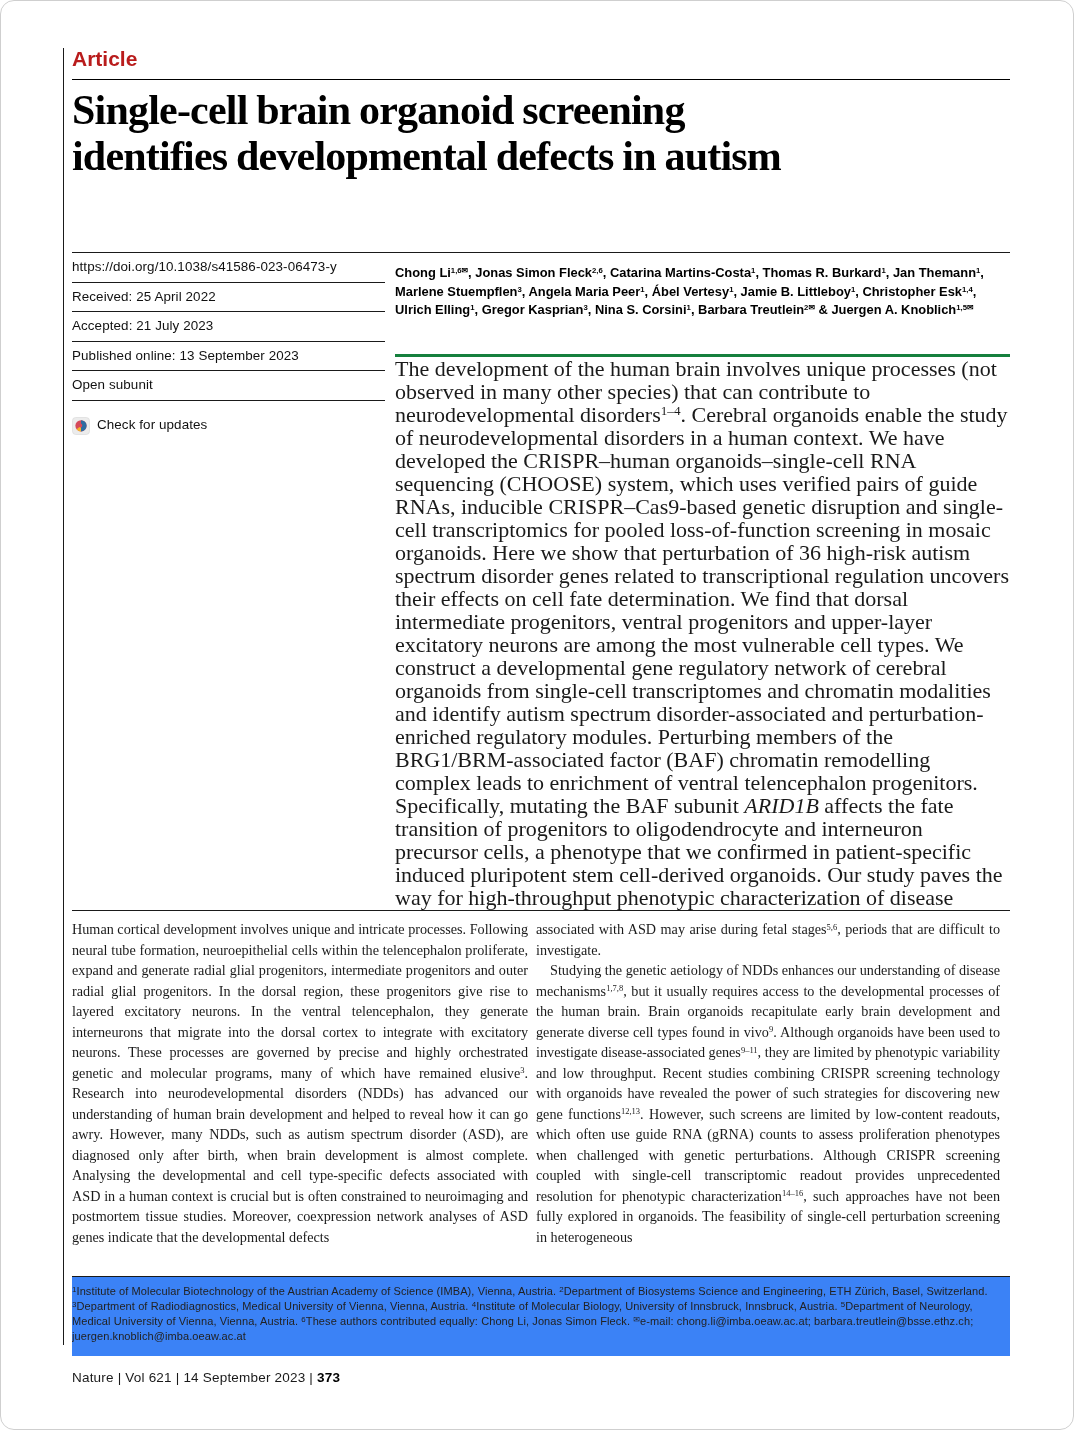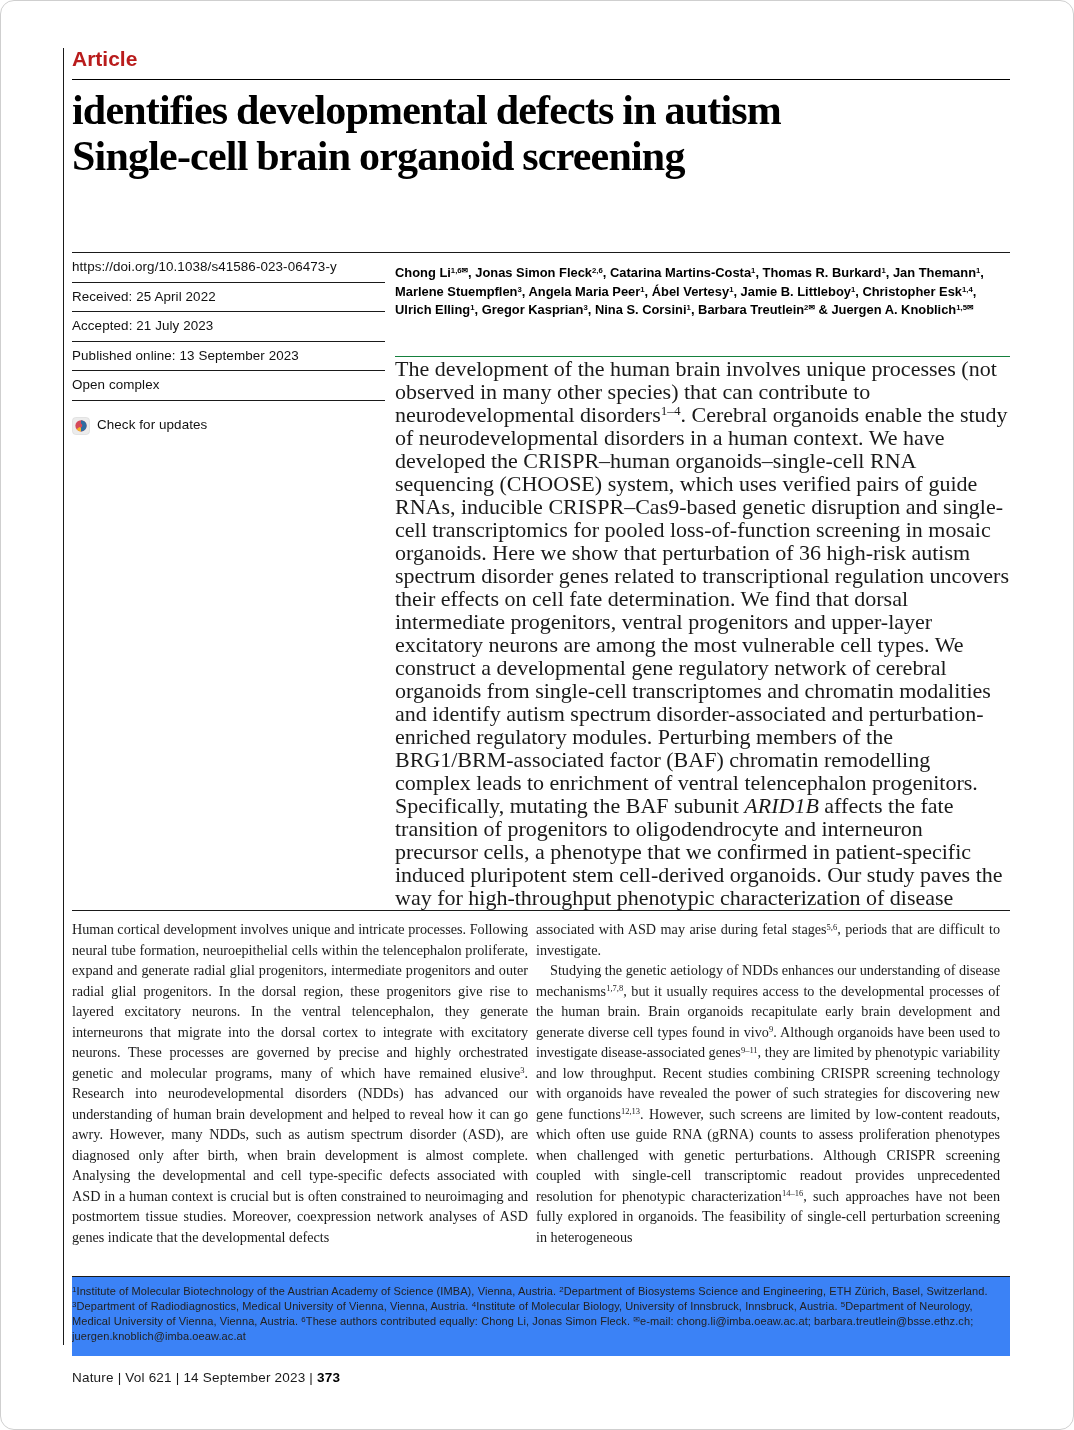--- a/index.html
+++ b/index.html
@@ -33,21 +33,21 @@
   }
   .meta-col{}
   .meta-row{
     border-bottom:1px solid #1a1a1a;padding:7px 0 7px 0;min-height:14px;
     font-size:13.4px;line-height:14.5px;color:#111;letter-spacing:0.1px;
   }
   .meta-row.last{border-bottom:none;padding-top:9px;}
   .check-row{display:flex;align-items:center;gap:7px;cursor:pointer;margin-top:7px;}
   .cm-icon{width:18px;height:18px;flex:0 0 auto;}
   .authors{
-    height:104px;box-sizing:border-box;padding:11px 0 0 0;border-bottom:1px solid #15803d;
+    height:104px;box-sizing:border-box;padding:11px 0 0 0;border-bottom:3px solid #15803d;
     font-weight:700;font-size:12.9px;line-height:18.5px;color:#000;overflow:hidden;
   }
   .abstract{
     margin-top:0;font-family:Liberation Serif, serif;font-size:22px;line-height:23px;color:#1a1a1a;
   }
   sup{font-size:0.6em;line-height:0;vertical-align:baseline;position:relative;top:-0.5em;}
   
   .body-section{
     position:absolute;left:72px;top:910px;width:938px;height:360px;overflow:hidden;
     border-top:1px solid #1a1a1a;background:#fff;
@@ -76,32 +76,32 @@
 </head>
 <body>
 
 <div class="page-frame"></div>
 <div class="vrule"></div>
 
 <div class="header">
   <div class="kicker">Article</div>
   <hr class="kicker-rule">
   <div class="title">
+    <div>Single-cell brain organoid screening</div>
     <div>identifies developmental defects in autism</div>
-    <div>Single-cell brain organoid screening</div>
   </div>
 </div>
 
 <div class="meta-section">
   <div class="meta-col">
     <div class="meta-row">https://doi.org/10.1038/s41586-023-06473-y</div>
     <div class="meta-row">Received: 25 April 2022</div>
     <div class="meta-row">Accepted: 21 July 2023</div>
     <div class="meta-row">Published online: 13 September 2023</div>
-    <div class="meta-row">Open complex</div>
+    <div class="meta-row">Open subunit</div>
     <div class="meta-row last check-row">
       <svg class="cm-icon" viewBox="0 0 18 18" xmlns="http://www.w3.org/2000/svg">
         <rect x="0.5" y="0.5" width="17" height="17" rx="3.2" fill="#ececec" stroke="#d6d6d6" stroke-width="0.6"></rect>
         <circle cx="9" cy="8.8" r="5.6" fill="#d5495a"></circle>
         <path d="M 9 3.2 A 5.6 5.6 0 0 1 9 14.4 L 9 10.5 A 2.2 2.2 0 0 0 9 6.5 Z" fill="#2d6ca2"></path>
         <path d="M 9 14.4 A 5.6 5.6 0 0 1 4.6 12.2 L 7.4 9.9 A 2.2 2.2 0 0 0 9 10.5 Z" fill="#f7b32b"></path>
       </svg>
       <span>Check for updates</span>
     </div>
   </div>

